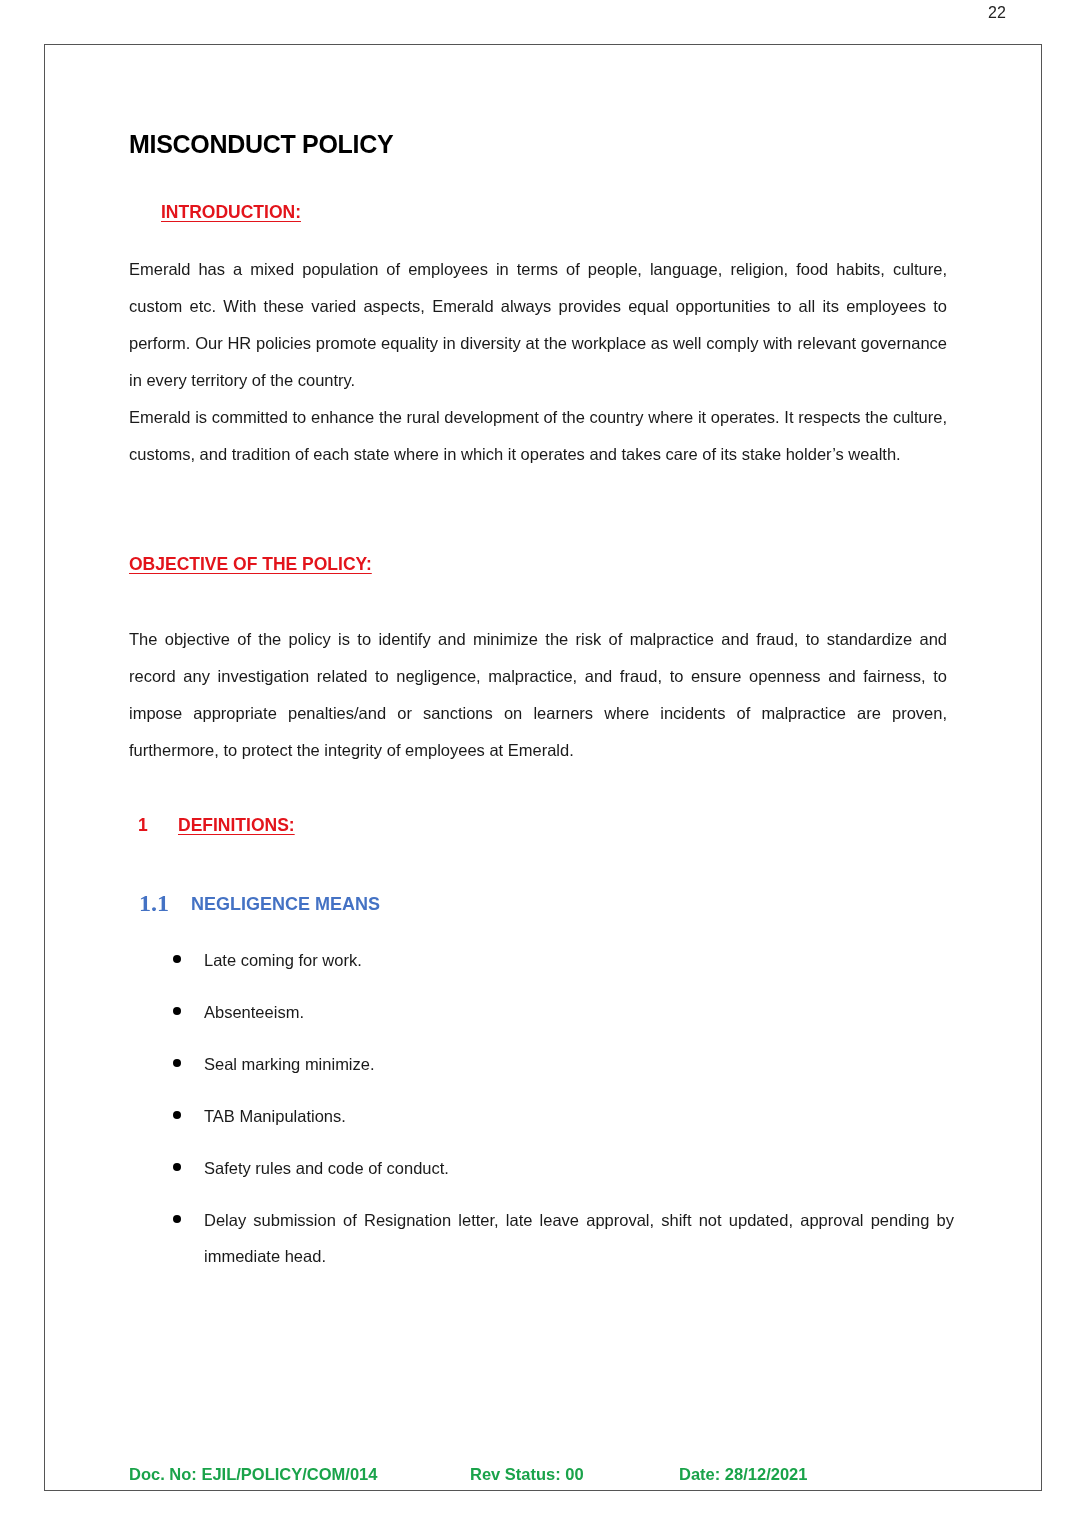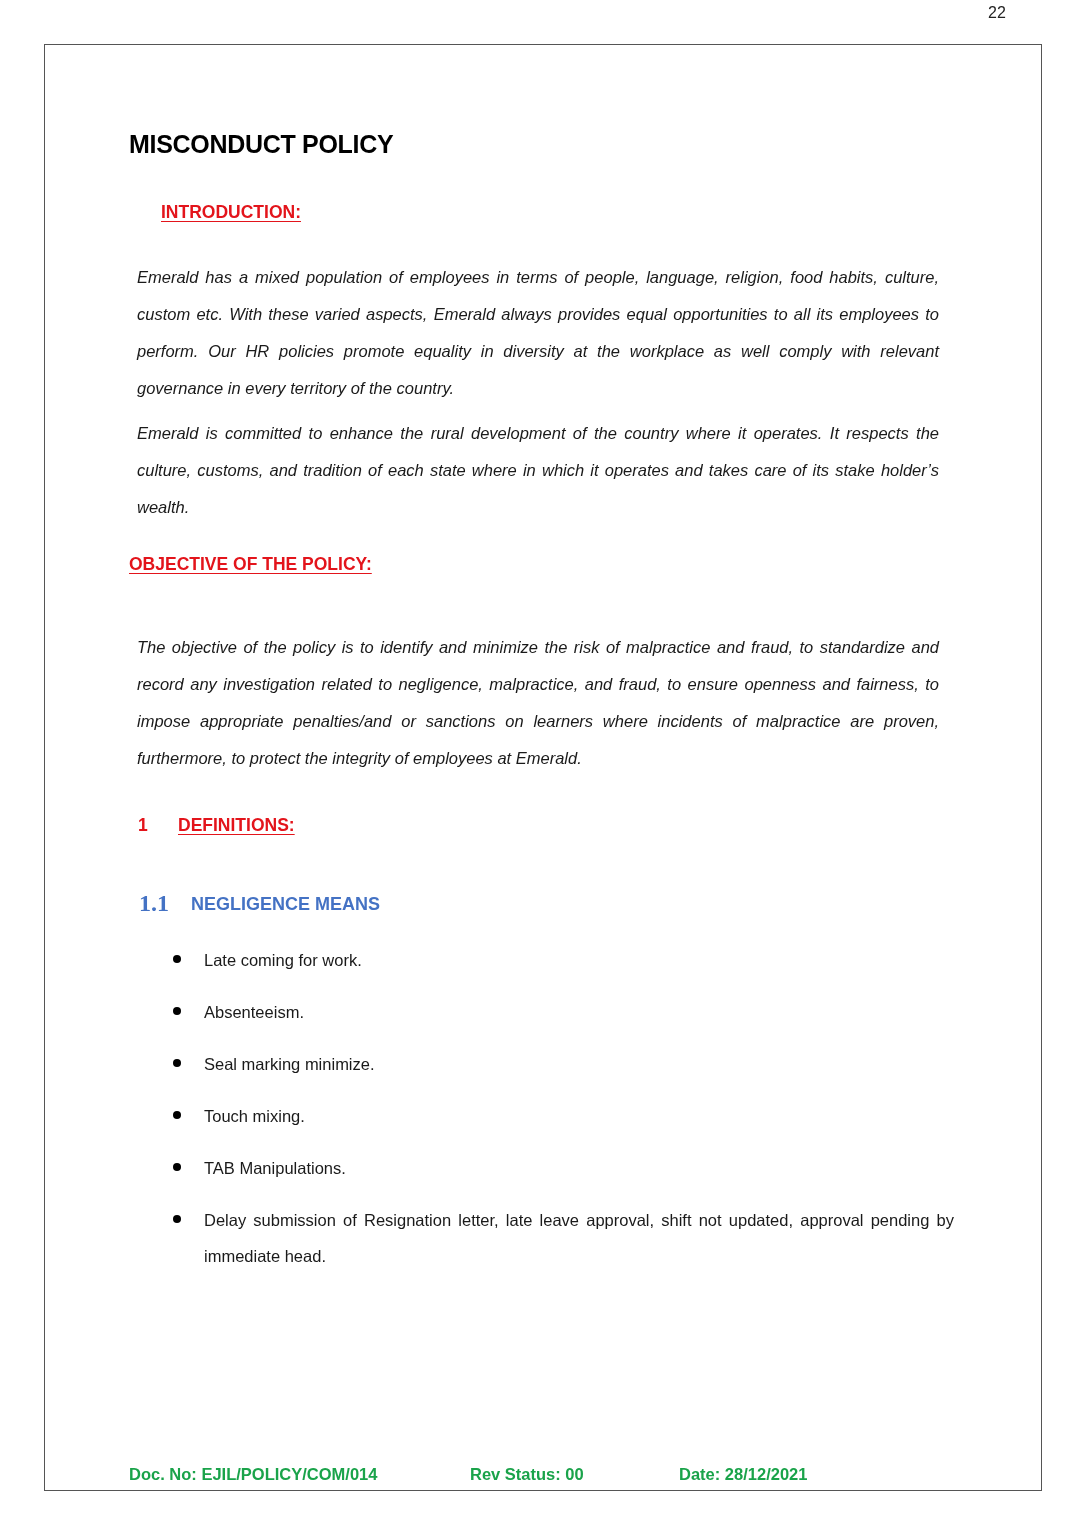--- a/index.html
+++ b/index.html
@@ -2,21 +2,21 @@
 <html><head>
 <meta charset="utf-8">
 <style>
   html, body { margin:0; padding:0; background:#ffffff; }
   body { width:1087px; height:1536px; position:relative; font-family:"Liberation Sans", sans-serif; color:#1a1a1a; overflow:hidden; }
   .page-num { position:absolute; top:4px; left:988px; font-size:16px; color:#222; }
   .frame { position:absolute; left:44px; top:44px; width:998px; height:1447px; border:1.5px solid #555; box-sizing:border-box; }
   .title { position:absolute; left:129px; top:130px; font-size:25px; font-weight:bold; color:#000; letter-spacing:-0.3px; }
   .red-head { position:absolute; font-size:17.5px; font-weight:bold; color:#e3141b; text-decoration:underline; text-underline-offset:3px; }
   .para { position:absolute; left:129px; width:818px; font-size:16.5px; line-height:37px; text-align:justify; color:#1a1a1a; margin:0; }
-  .para p { margin:8px;font-style:italic; }
+  .para p { margin:0; }
   .num-red { position:absolute; font-size:17.5px; font-weight:bold; color:#e3141b; }
   .sub-num { position:absolute; left:139px; top:890px; font-family:"Liberation Serif", serif; font-size:24px; font-weight:bold; color:#4472c4; }
   .sub-head { position:absolute; left:191px; top:894px; font-size:18px; font-weight:bold; color:#4472c4; }
   .bullet-list { position:absolute; left:170px; top:942px; width:784px; margin:0; padding:0; list-style:none; }
   .bullet-list li { position:relative; padding-left:34px; font-size:16.5px; line-height:36px; margin-bottom:16px; text-align:justify; }
   .bullet-list li .dot { position:absolute; left:3px; top:13px; width:8px; height:8px; border-radius:50%; background:#000; }
   .footer { position:absolute; top:1465px; left:129px; font-size:16.5px; font-weight:bold; color:#1aa34a; white-space:nowrap; }
   .footer span { position:absolute; top:0; white-space:nowrap;text-align:center; }
 </style>
 </head>
@@ -43,22 +43,22 @@
 <div class="num-red" style="left:138px; top:815px;">1</div>
 <div class="red-head" style="left:178px; top:815px;">DEFINITIONS:</div>
 
 <div class="sub-num">1.1</div>
 <div class="sub-head">NEGLIGENCE MEANS</div>
 
 <ul class="bullet-list">
   <li><span class="dot"></span><span>Late coming for work.</span></li>
   <li><span class="dot"></span><span>Absenteeism.</span></li>
   <li><span class="dot"></span><span>Seal marking minimize.</span></li>
-  <li><span class="dot"></span><span>Touch mixing.</span></li>
   <li><span class="dot"></span><span>TAB Manipulations.</span></li>
+  <li><span class="dot"></span><span>Safety rules and code of conduct.</span></li>
   <li style="text-align-last:left;"><span class="dot"></span><span>Delay submission of Resignation letter, late leave approval, shift not updated, approval pending by immediate head.</span></li>
 </ul>
 
 <div class="footer">
   <span style="left:0;">Doc. No:  EJIL/POLICY/COM/014</span>
   <span style="left:341px;">Rev Status: 00</span>
   <span style="left:550px;">Date: 28/12/2021</span>
 </div>
 
 </body></html>

